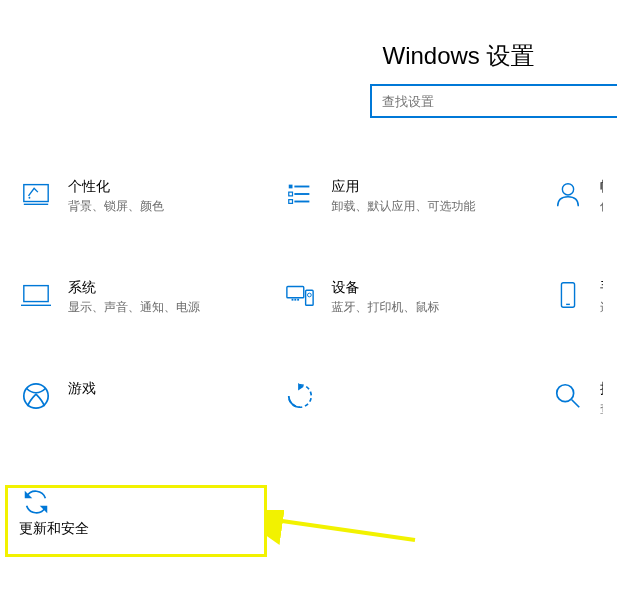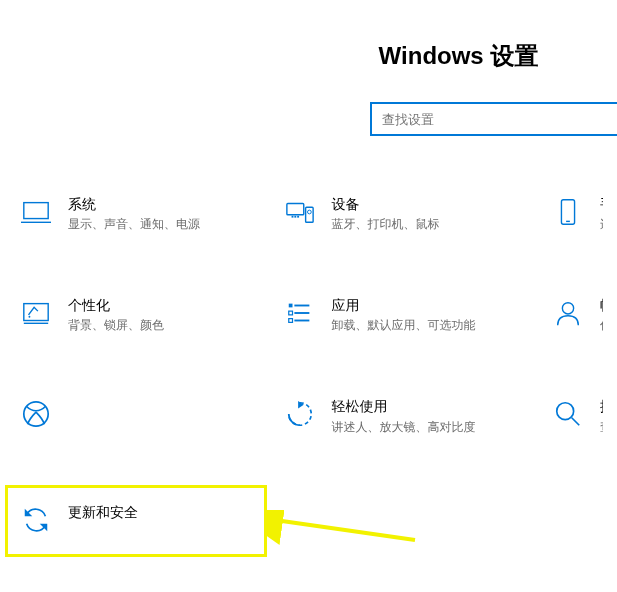--- a/index.html
+++ b/index.html
@@ -1,19 +1,19 @@
 <!DOCTYPE html>
 <html><head>
   <meta charset="utf-8">
   <style>
     * { margin: 0; padding: 0; box-sizing: border-box; }
     body { font-family: "Microsoft YaHei", "Segoe UI", sans-serif; background: #fff; width: 617px; height: 592px; overflow: hidden; position: relative; }
     .header { text-align: center; padding-top: 40px; }
-    .title { font-size: 24px; font-weight: 700; color: #000; margin-left: 300px; }
-    .search-wrap { margin-top: 30px; margin-left: 370px; }
+    .title { font-size: 24px; font-weight: 400; color: #000; margin-left: 300px; }
+    .search-wrap { margin-top: 12px; margin-left: 370px; }
     .search-input { width: 300px; height: 34px; border: 2px solid #0078d7; padding: 0 10px; font-size: 13px; color: #666; outline: none; }
     .grid { margin-top: 55px; padding: 0 10px; }
     .row { display: flex; margin-bottom: 55px; }
     .tile { display: flex; align-items: flex-start; width: 250px; cursor: pointer; padding: 4px; }
     .tile.col0 { margin-left: 5px; }
     .tile.col1 { margin-left: 30px; }
     .tile.col2 { margin-left: 35px; width: 60px; }
     .icon { width: 34px; height: 34px; flex-shrink: 0; display: flex; align-items: center; justify-content: center; margin-right: 15px; }
     .icon svg { width: 30px; height: 30px; }
     .tile-text { flex: 1; min-width: 0; }
@@ -27,63 +27,20 @@
 <body>
 
 <div class="header">
   <div class="title">Windows 设置</div>
   <div class="search-wrap">
     <input class="search-input" placeholder="查找设置" style="">
   </div>
 </div>
 
 <div class="grid">
-
-  <div class="row">
-    <div class="tile col0">
-      <span class="icon">
-        <svg viewBox="0 0 32 32">
-            <rect x="3" y="6" width="26" height="17" fill="none" stroke="#0078d7" stroke-width="1.5"></rect>
-            <line x1="0" y1="27" x2="32" y2="27" stroke="#0078d7" stroke-width="1.5"></line>
-          </svg>
-      </span>
-      <div class="tile-text">
-        <div class="tile-title">系统</div>
-        <div class="tile-sub">显示、声音、通知、电源</div>
-      </div>
-    </div>
-    <div class="tile col1">
-      <span class="icon">
-        <svg viewBox="0 0 32 32">
-            <rect x="2" y="7" width="18" height="12" rx="1" fill="none" stroke="#0078d7" stroke-width="1.5"></rect>
-            <rect x="7" y="20" width="2" height="2" fill="#0078d7"></rect>
-            <rect x="10" y="20" width="2" height="2" fill="#0078d7"></rect>
-            <rect x="13" y="20" width="2" height="2" fill="#0078d7"></rect>
-            <rect x="22" y="11" width="8" height="16" rx="1" fill="none" stroke="#0078d7" stroke-width="1.5"></rect>
-            <circle cx="26" cy="16" r="2" fill="none" stroke="#0078d7" stroke-width="1"></circle>
-          </svg>
-      </span>
-      <div class="tile-text">
-        <div class="tile-title">设备</div>
-        <div class="tile-sub">蓝牙、打印机、鼠标</div>
-      </div>
-    </div>
-    <div class="tile col2 partial">
-      <span class="icon">
-        <svg viewBox="0 0 32 32">
-            <rect x="9" y="3" width="14" height="26" rx="2" fill="none" stroke="#0078d7" stroke-width="1.5"></rect>
-            <line x1="14" y1="26" x2="18" y2="26" stroke="#0078d7" stroke-width="1.5"></line>
-          </svg>
-      </span>
-      <div class="tile-text">
-        <div class="tile-title">手</div>
-        <div class="tile-sub">连</div>
-      </div>
-    </div>
-  </div>
 
   <div class="row">
     <div class="tile col0">
       <span class="icon">
         <svg viewBox="0 0 32 32">
             <rect x="3" y="6" width="26" height="18" fill="none" stroke="#0078d7" stroke-width="1.5"></rect>
             <line x1="3" y1="27" x2="29" y2="27" stroke="#0078d7" stroke-width="1.5"></line>
             <path d="M8 18 L14 10 L18 14" fill="none" stroke="#0078d7" stroke-width="1.5"></path>
             <circle cx="9" cy="20" r="1" fill="#0078d7"></circle>
           </svg>
@@ -120,56 +77,96 @@
         <div class="tile-title">帐</div>
         <div class="tile-sub">你置</div>
       </div>
     </div>
   </div>
 
   <div class="row">
     <div class="tile col0">
       <span class="icon">
         <svg viewBox="0 0 32 32">
+            <rect x="3" y="6" width="26" height="17" fill="none" stroke="#0078d7" stroke-width="1.5"></rect>
+            <line x1="0" y1="27" x2="32" y2="27" stroke="#0078d7" stroke-width="1.5"></line>
+          </svg>
+      </span>
+      <div class="tile-text">
+        <div class="tile-title">系统</div>
+        <div class="tile-sub">显示、声音、通知、电源</div>
+      </div>
+    </div>
+    <div class="tile col1">
+      <span class="icon">
+        <svg viewBox="0 0 32 32">
+            <rect x="2" y="7" width="18" height="12" rx="1" fill="none" stroke="#0078d7" stroke-width="1.5"></rect>
+            <rect x="7" y="20" width="2" height="2" fill="#0078d7"></rect>
+            <rect x="10" y="20" width="2" height="2" fill="#0078d7"></rect>
+            <rect x="13" y="20" width="2" height="2" fill="#0078d7"></rect>
+            <rect x="22" y="11" width="8" height="16" rx="1" fill="none" stroke="#0078d7" stroke-width="1.5"></rect>
+            <circle cx="26" cy="16" r="2" fill="none" stroke="#0078d7" stroke-width="1"></circle>
+          </svg>
+      </span>
+      <div class="tile-text">
+        <div class="tile-title">设备</div>
+        <div class="tile-sub">蓝牙、打印机、鼠标</div>
+      </div>
+    </div>
+    <div class="tile col2 partial">
+      <span class="icon">
+        <svg viewBox="0 0 32 32">
+            <rect x="9" y="3" width="14" height="26" rx="2" fill="none" stroke="#0078d7" stroke-width="1.5"></rect>
+            <line x1="14" y1="26" x2="18" y2="26" stroke="#0078d7" stroke-width="1.5"></line>
+          </svg>
+      </span>
+      <div class="tile-text">
+        <div class="tile-title">手</div>
+        <div class="tile-sub">连</div>
+      </div>
+    </div>
+  </div>
+
+  <div class="row">
+    <div class="tile col0">
+      <span class="icon">
+        <svg viewBox="0 0 32 32">
             <circle cx="16" cy="16" r="13" fill="none" stroke="#0078d7" stroke-width="1.8"></circle>
             <path d="M6 8 C12 14 20 14 26 8 M16 14 C12 18 8 24 7 27 M16 14 C20 18 24 24 25 27" fill="none" stroke="#0078d7" stroke-width="1.8"></path>
           </svg>
       </span>
       <div class="tile-text">
+        <div class="tile-title">游戏</div>
       </div>
     </div>
     <div class="tile col1">
       <span class="icon">
         <svg viewBox="0 0 32 32">
             <path d="M16 4 A12 12 0 1 1 4 16" fill="none" stroke="#0078d7" stroke-width="1.8" stroke-dasharray="4 3"></path>
             <path d="M16 28 A12 12 0 0 1 4 16" fill="none" stroke="#0078d7" stroke-width="1.8"></path>
             <polygon points="14,2 20,6 14,10" fill="#0078d7"></polygon>
           </svg>
       </span>
-      <div class="tile-text">
-        <div class="tile-title">轻松使用</div>
-        <div class="tile-sub">讲述人、放大镜、高对比度</div>
-      </div>
     </div>
     <div class="tile col2 partial">
       <span class="icon">
         <svg viewBox="0 0 32 32">
             <circle cx="13" cy="13" r="9" fill="none" stroke="#0078d7" stroke-width="1.8"></circle>
             <line x1="20" y1="20" x2="28" y2="28" stroke="#0078d7" stroke-width="1.8"></line>
           </svg>
       </span>
       <div class="tile-text">
         <div class="tile-title">搜</div>
         <div class="tile-sub">查</div>
       </div>
     </div>
   </div>
 
   <div class="row">
-    <div class="tile col0" style="padding:8px 4px;">
+    <div class="tile col0" style="padding:8px 4px;flex-direction:column;">
       <span class="icon">
         <svg viewBox="0 0 32 32">
             <path d="M26 12 A11 11 0 0 0 6 10" fill="none" stroke="#0078d7" stroke-width="1.8"></path>
             <polygon points="4,4 4,12 12,12" fill="#0078d7"></polygon>
             <path d="M6 20 A11 11 0 0 0 26 22" fill="none" stroke="#0078d7" stroke-width="1.8"></path>
             <polygon points="28,28 28,20 20,20" fill="#0078d7"></polygon>
           </svg>
       </span>
       <div class="tile-text">
         <div class="tile-title">更新和安全</div>

